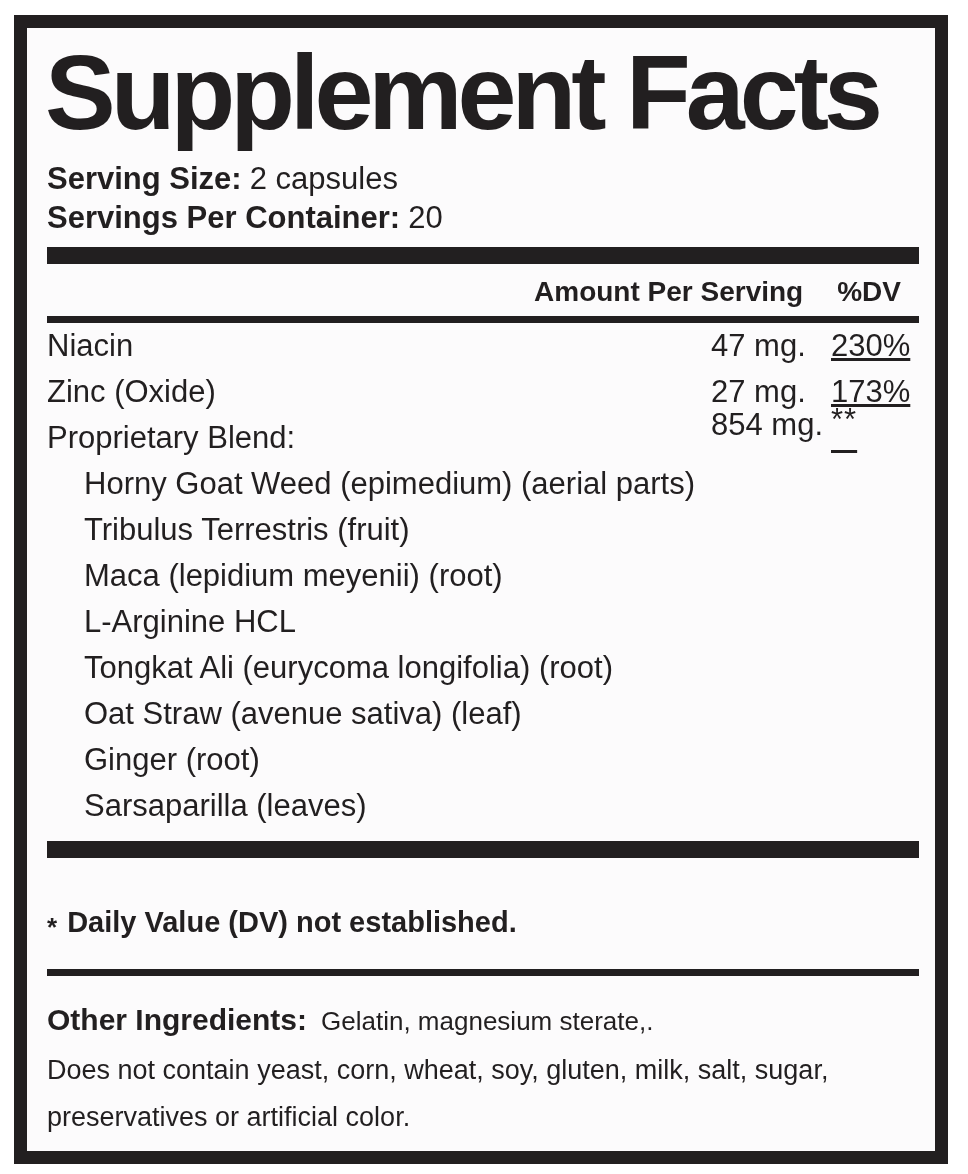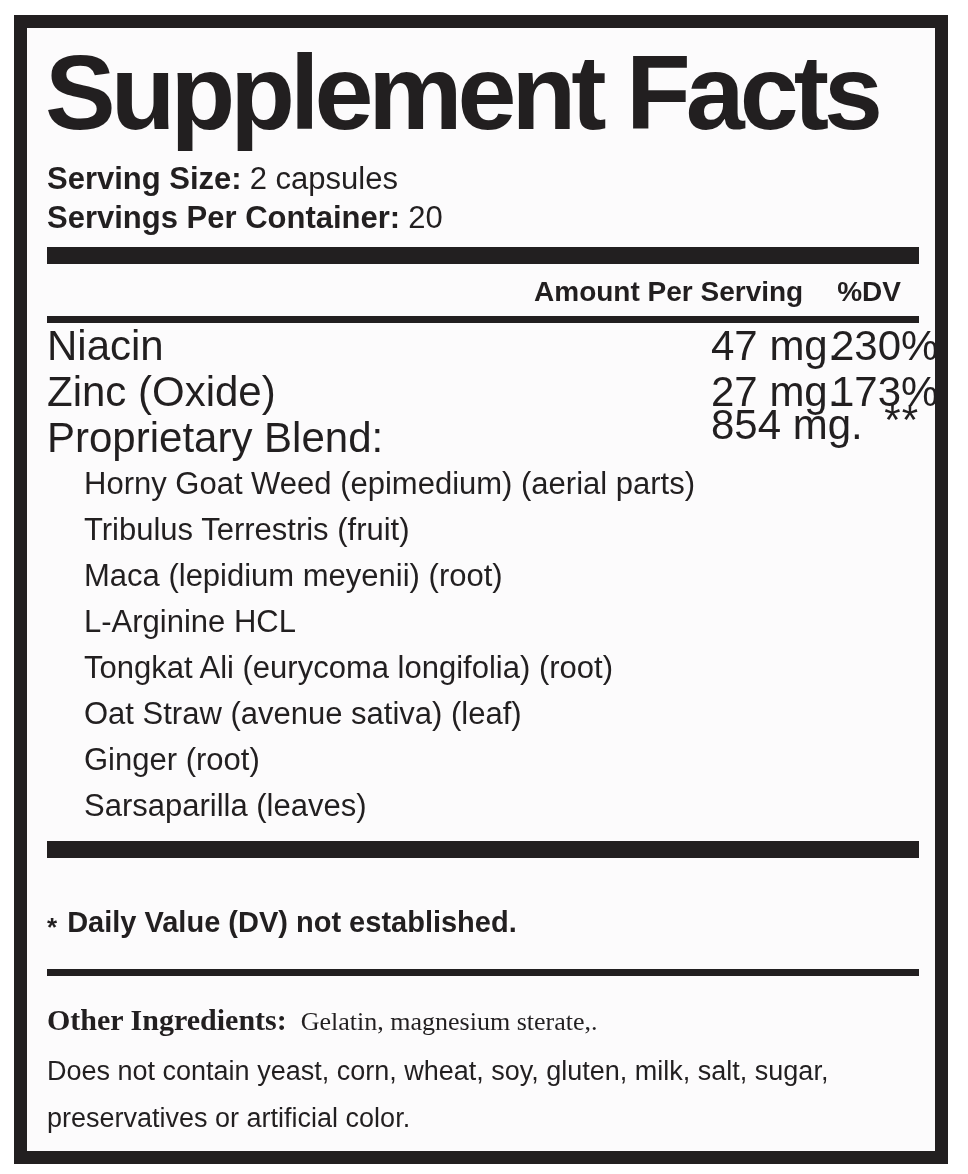--- a/index.html
+++ b/index.html
@@ -48,43 +48,43 @@
     display:flex;justify-content:flex-end;align-items:baseline;
     gap:34px;padding-right:18px;
     margin-top:12px;
     font-weight:bold;font-size:28px;line-height:32px;text-align:center;
   }
   .rows{margin-top:0;}
   .grid-row{
     display:grid;
     grid-template-columns:1fr 120px 88px;
     align-items:baseline;
-    font-size:42px;line-height:46px;
+    font-size:31px;line-height:46px;
   }
   .grid-row .name{white-space:nowrap;}
   .grid-row .amount{white-space:nowrap;}
-  .grid-row .dv{text-align:right;white-space:nowrap;}
+  .grid-row .dv{text-align:left;white-space:nowrap;text-decoration:underline;}
   .grid-row.blend .amount span{position:relative;top:-13px;}
   .grid-row.blend .dv span{position:relative;top:-18px;letter-spacing:1px;}
   .blend-list{margin:0;padding:0;list-style:none;}
   .blend-list li{
     font-size:31px;line-height:46px;
     padding-left:37px;white-space:nowrap;
   }
   .footnote{
     margin-top:47px;
     font-weight:bold;font-size:29px;line-height:34px;
   }
   .footnote .star{
     display:inline-block;position:relative;top:4px;
     font-size:26px;padding-right:10px;
   }
   .other-ing{
     margin-top:24px;
-    font-size:30px;line-height:40px;font-family:Liberation Serif, serif;
+    font-size:30px;line-height:40px;
   }
   .other-ing .lbl{font-weight:bold;}
   .other-ing .val{font-weight:normal;font-size:26px;padding-left:14px;}
   .disclaimer{
     margin-top:6px;
     font-size:27px;line-height:47px;
   }
   .disclaimer div{white-space:nowrap;}
 </style>
 </head>

